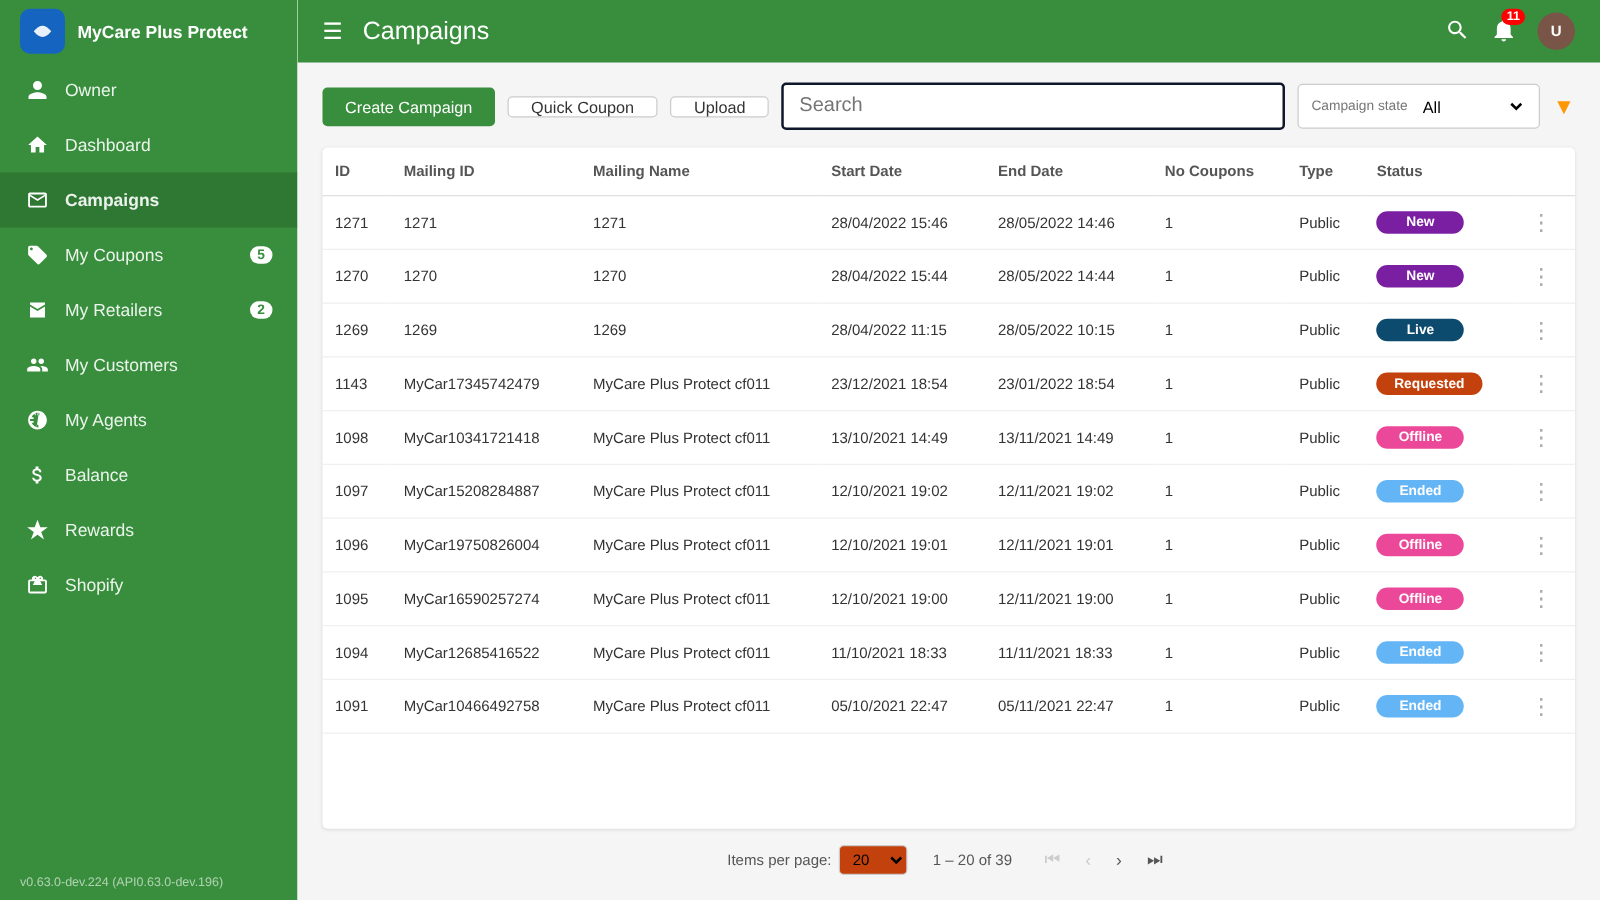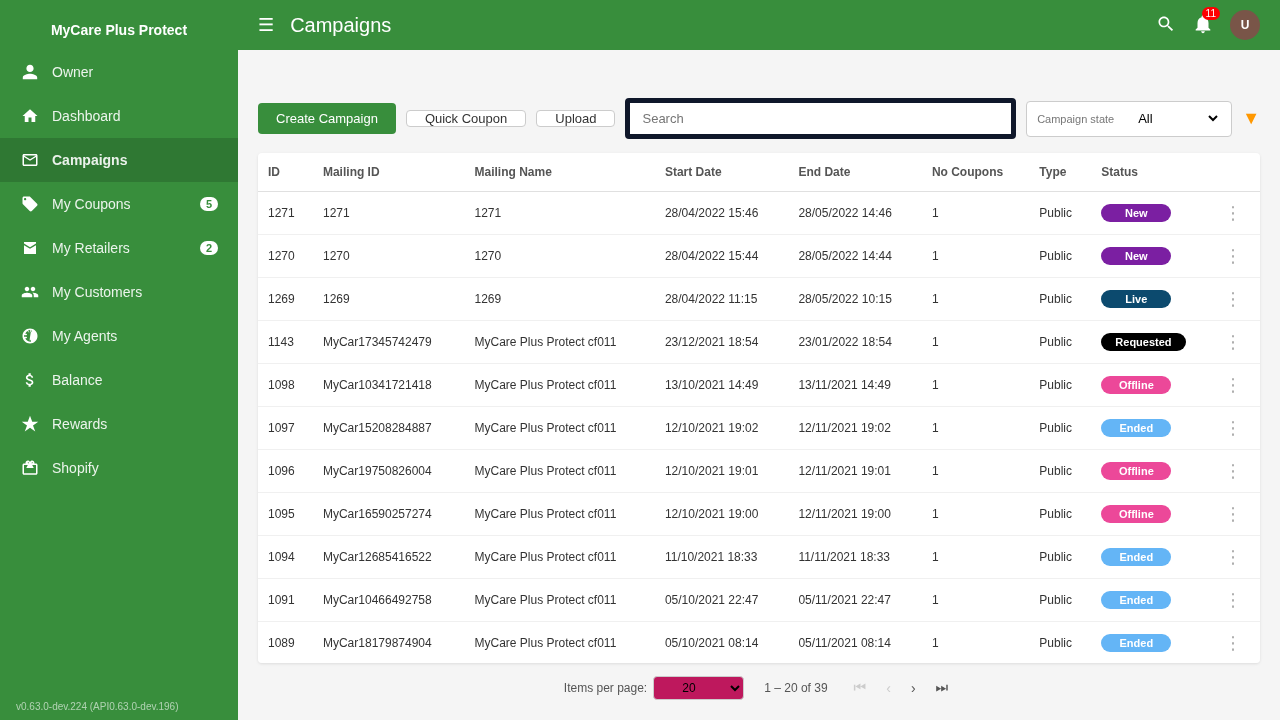--- a/index.html
+++ b/index.html
@@ -15,21 +15,20 @@
       flex-shrink: 0;
       height: 720px;
       overflow: hidden;
     }
     #sidebar-header {
       display: flex;
       align-items: center;
       padding: 12px 16px;
       gap: 10px;
       height: 50px;
-      flex-direction: column;
     }
     #sidebar-logo {
       width: 36px; height: 36px;
       background: #1565c0;
       border-radius: 8px;
       display: flex; align-items: center; justify-content: center;
       color: white; font-weight: bold; font-size: 11px;
       overflow: hidden;
     }
     #sidebar-logo svg { width: 30px; height: 30px; }
@@ -97,21 +96,21 @@
       cursor: pointer;
     }
     #notif-badge {
       position: absolute;
       top: -6px; right: -6px;
       background: red;
       color: white;
       border-radius: 10px;
       font-size: 10px;
       padding: 1px 4px;
-      font-weight: normal;
+      font-weight: bold;
       text-align: center;
     }
     #avatar {
       width: 30px; height: 30px;
       border-radius: 50%;
       background: #795548;
       display: flex; align-items: center; justify-content: center;
       color: white; font-size: 12px; font-weight: bold;
       cursor: pointer;
     }
@@ -124,21 +123,20 @@
       display: flex;
       flex-direction: column;
     }
 
     
     #toolbar {
       display: flex;
       align-items: center;
       gap: 10px;
       margin-bottom: 14px;
-      margin-top: 32px;
     }
     .btn-primary {
       background: #388e3c;
       color: white;
       border: none;
       padding: 8px 18px;
       border-radius: 4px;
       cursor: pointer;
       font-size: 13px;
       font-weight: 500;
@@ -148,34 +146,34 @@
       color: #333;
       border: 1px solid #ccc;
       padding: 0 18px;
       border-radius: 4px;
       cursor: pointer;
       font-size: 13px;
     }
     #search-input {
       flex: 1;
       padding: 8px 12px;
-      border: 5px solid #0f172a;
+      border: 2px solid #0f172a;
       border-radius: 4px;
-      font-size: 13px;
+      font-size: 16px;
       background: white;
       outline: none;
     }
     #campaign-state-wrapper {
       display: flex;
       align-items: center;
       border: 1px solid #ccc;
       border-radius: 4px;
       background: white;
       padding: 12px 10px;
-      gap: 20px;
+      gap: 8px;
       height: 36px;
     }
     #campaign-state-label { font-size: 11px; color: #777; }
     #campaign-state-select {
       border: none;
       outline: none;
       font-size: 13px;
       background: transparent;
       cursor: pointer;
       padding-right: 4px;
@@ -219,45 +217,45 @@
       padding: 3px 14px;
       font-size: 11px;
       font-weight: 600;
       color: white;
       display: inline-block;
       text-align: center;
       min-width: 70px;
     }
     .badge-new { background: #7b1fa2; }
     .badge-live { background: #0c4a6e; }
-    .badge-requested { background: #000000; }
+    .badge-requested { background: #c2410c; }
     .badge-offline { background: #ec4899; }
     .badge-ended { background: #64b5f6; }
     .more-btn { color: #aaa; cursor: pointer; font-size: 18px; letter-spacing: 1px; }
 
     
     #pagination {
       display: flex;
       align-items: center;
       justify-content: center;
       padding: 12px 0 4px;
       gap: 8px;
       font-size: 12px;
       color: #555;
     }
     #items-per-page-wrapper {
       display: flex; align-items: center; gap: 6px;
     }
     #items-per-page-select {
       border: 1px solid #ccc;
       border-radius: 4px;
-      padding: 3px 24px;
+      padding: 3px 6px;
       font-size: 12px;
       cursor: pointer;
-      background: #be185d;
+      background: #c2410c;
     }
     #page-info { margin: 0 12px; }
     .page-btn {
       border: none;
       background: transparent;
       cursor: pointer;
       padding: 4px 6px;
       font-size: 14px;
       color: #555;
     }
@@ -538,31 +536,20 @@
       <td>1091</td>
       <td>MyCar10466492758</td>
       <td>MyCare Plus Protect cf011</td>
       <td>05/10/2021 22:47</td>
       <td>05/11/2021 22:47</td>
       <td>1</td>
       <td>Public</td>
       <td><span class="badge badge-ended">Ended</span></td>
       <td><span class="more-btn">⋮</span></td>
     </tr>
-            <tr>
-      <td>1089</td>
-      <td>MyCar18179874904</td>
-      <td>MyCare Plus Protect cf011</td>
-      <td>05/10/2021 08:14</td>
-      <td>05/11/2021 08:14</td>
-      <td>1</td>
-      <td>Public</td>
-      <td><span class="badge badge-ended">Ended</span></td>
-      <td><span class="more-btn">⋮</span></td>
-    </tr>
           </tbody>
       </table>
     </div>
 
     <div id="pagination">
       <div id="items-per-page-wrapper">
         <span>Items per page:</span>
         <select id="items-per-page-select">
           <option>10</option>
           <option selected="">20</option>

